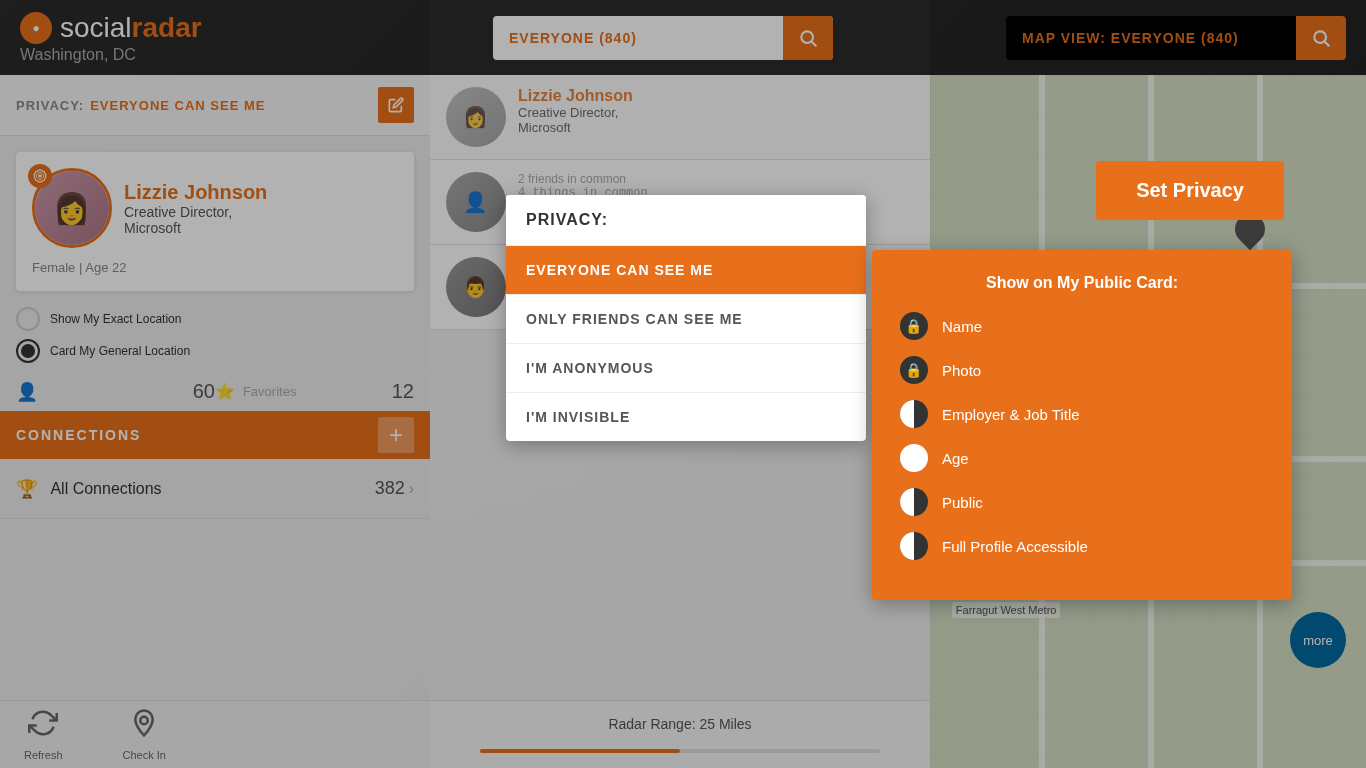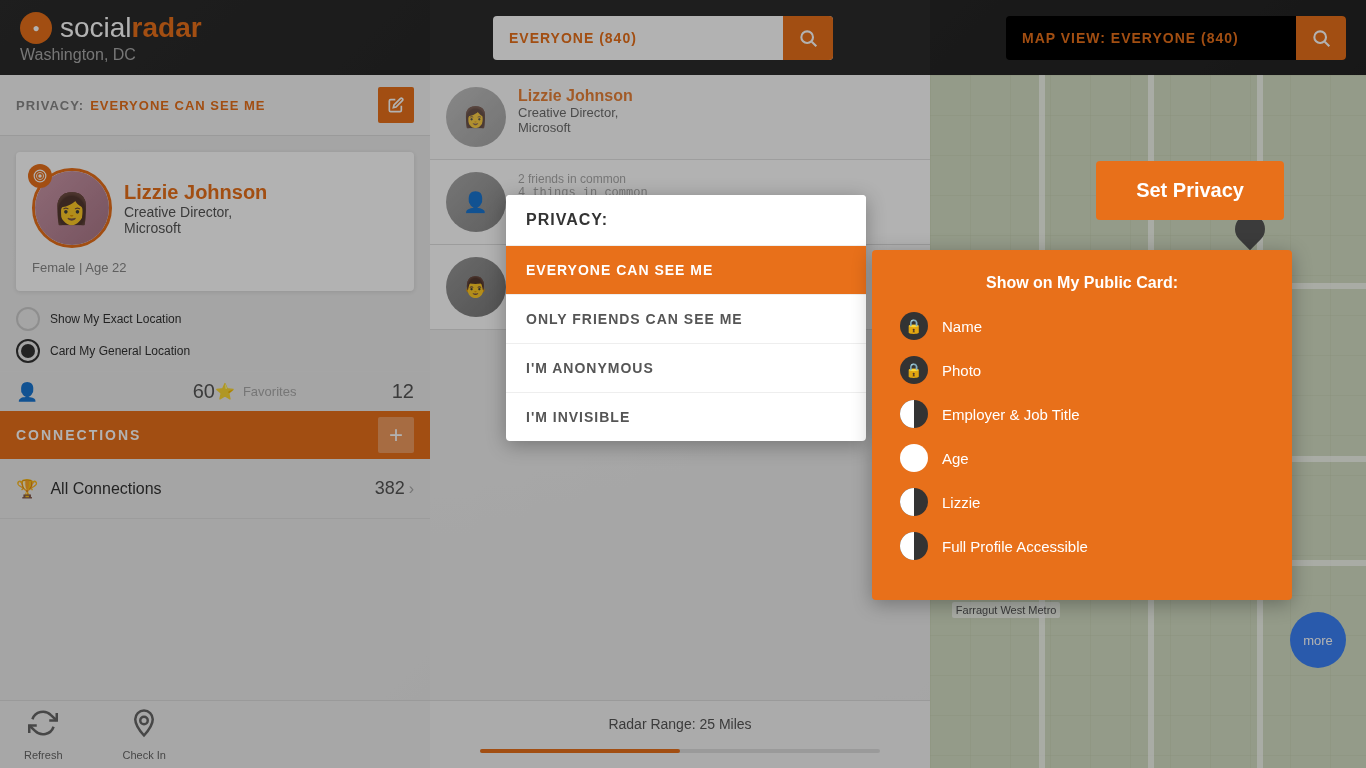--- a/index.html
+++ b/index.html
@@ -205,21 +205,21 @@
     }
     .map-pin {
       position: absolute; width: 30px; height: 40px; cursor: pointer;
     }
     .map-pin-head {
       width: 30px; height: 30px; border-radius: 50% 50% 50% 0; background: #e8701a;
       transform: rotate(-45deg); position: absolute; top: 0; left: 0;
     }
     .map-more-btn {
       position: absolute; bottom: 100px; right: 20px;
-      background: #3b82f6; color: white; border-radius: 50%; width: 56px; height: 56px;
+      background: #0369a1; color: white; border-radius: 50%; width: 56px; height: 56px;
       display: flex; align-items: center; justify-content: center; font-size: 13px; cursor: pointer;
     }
     .map-metro-label {
       position: absolute; font-size: 11px; color: #555; background: rgba(255,255,255,0.7); padding: 2px 4px; border-radius: 2px;
     }
 
     
     .privacy-modal-overlay {
       position: absolute; top: 0; left: 0; width: 100%; height: 100%;
       background: rgba(0,0,0,0.3); z-index: 10;
@@ -537,21 +537,21 @@
 
     <div class="public-card-item">
       <div class="toggle-circle empty" style="background:white;border:3px solid rgba(255,255,255,0.7);"></div>
       <span class="public-item-label">Age</span>
     </div>
 
     <div class="public-card-item">
       <div class="toggle-circle half" style="background:#333;border-radius:50%;overflow:hidden;position:relative;">
         <div style="position:absolute;top:0;left:0;width:50%;height:100%;background:white;"></div>
       </div>
-      <span class="public-item-label">Lizzie</span>
+      <span class="public-item-label">Public</span>
     </div>
 
     <div class="public-card-item">
       <div class="toggle-circle half" style="background:#333;border-radius:50%;overflow:hidden;position:relative;">
         <div style="position:absolute;top:0;left:0;width:50%;height:100%;background:white;"></div>
       </div>
       <span class="public-item-label">Full Profile Accessible</span>
     </div>
   </div>
 

